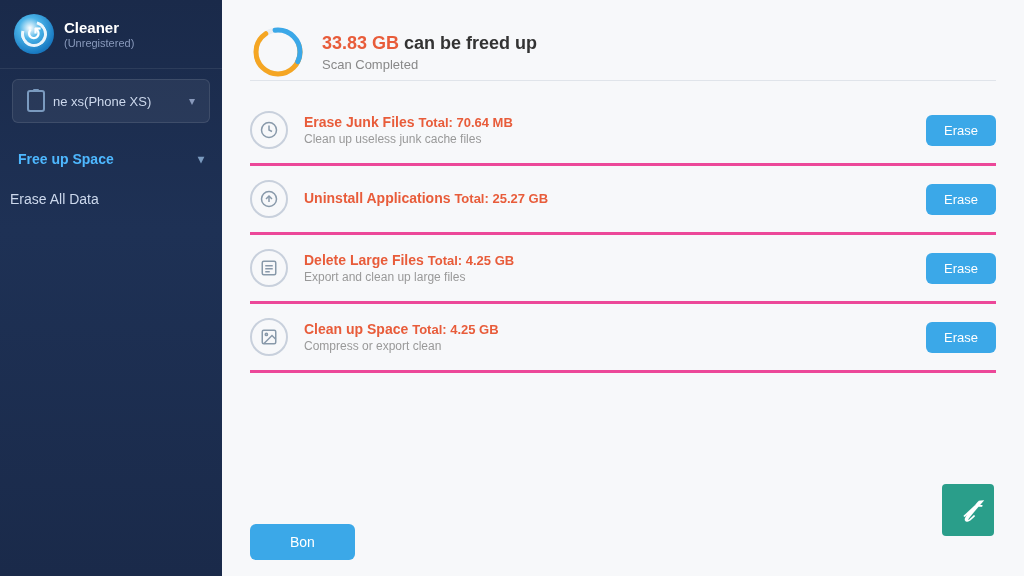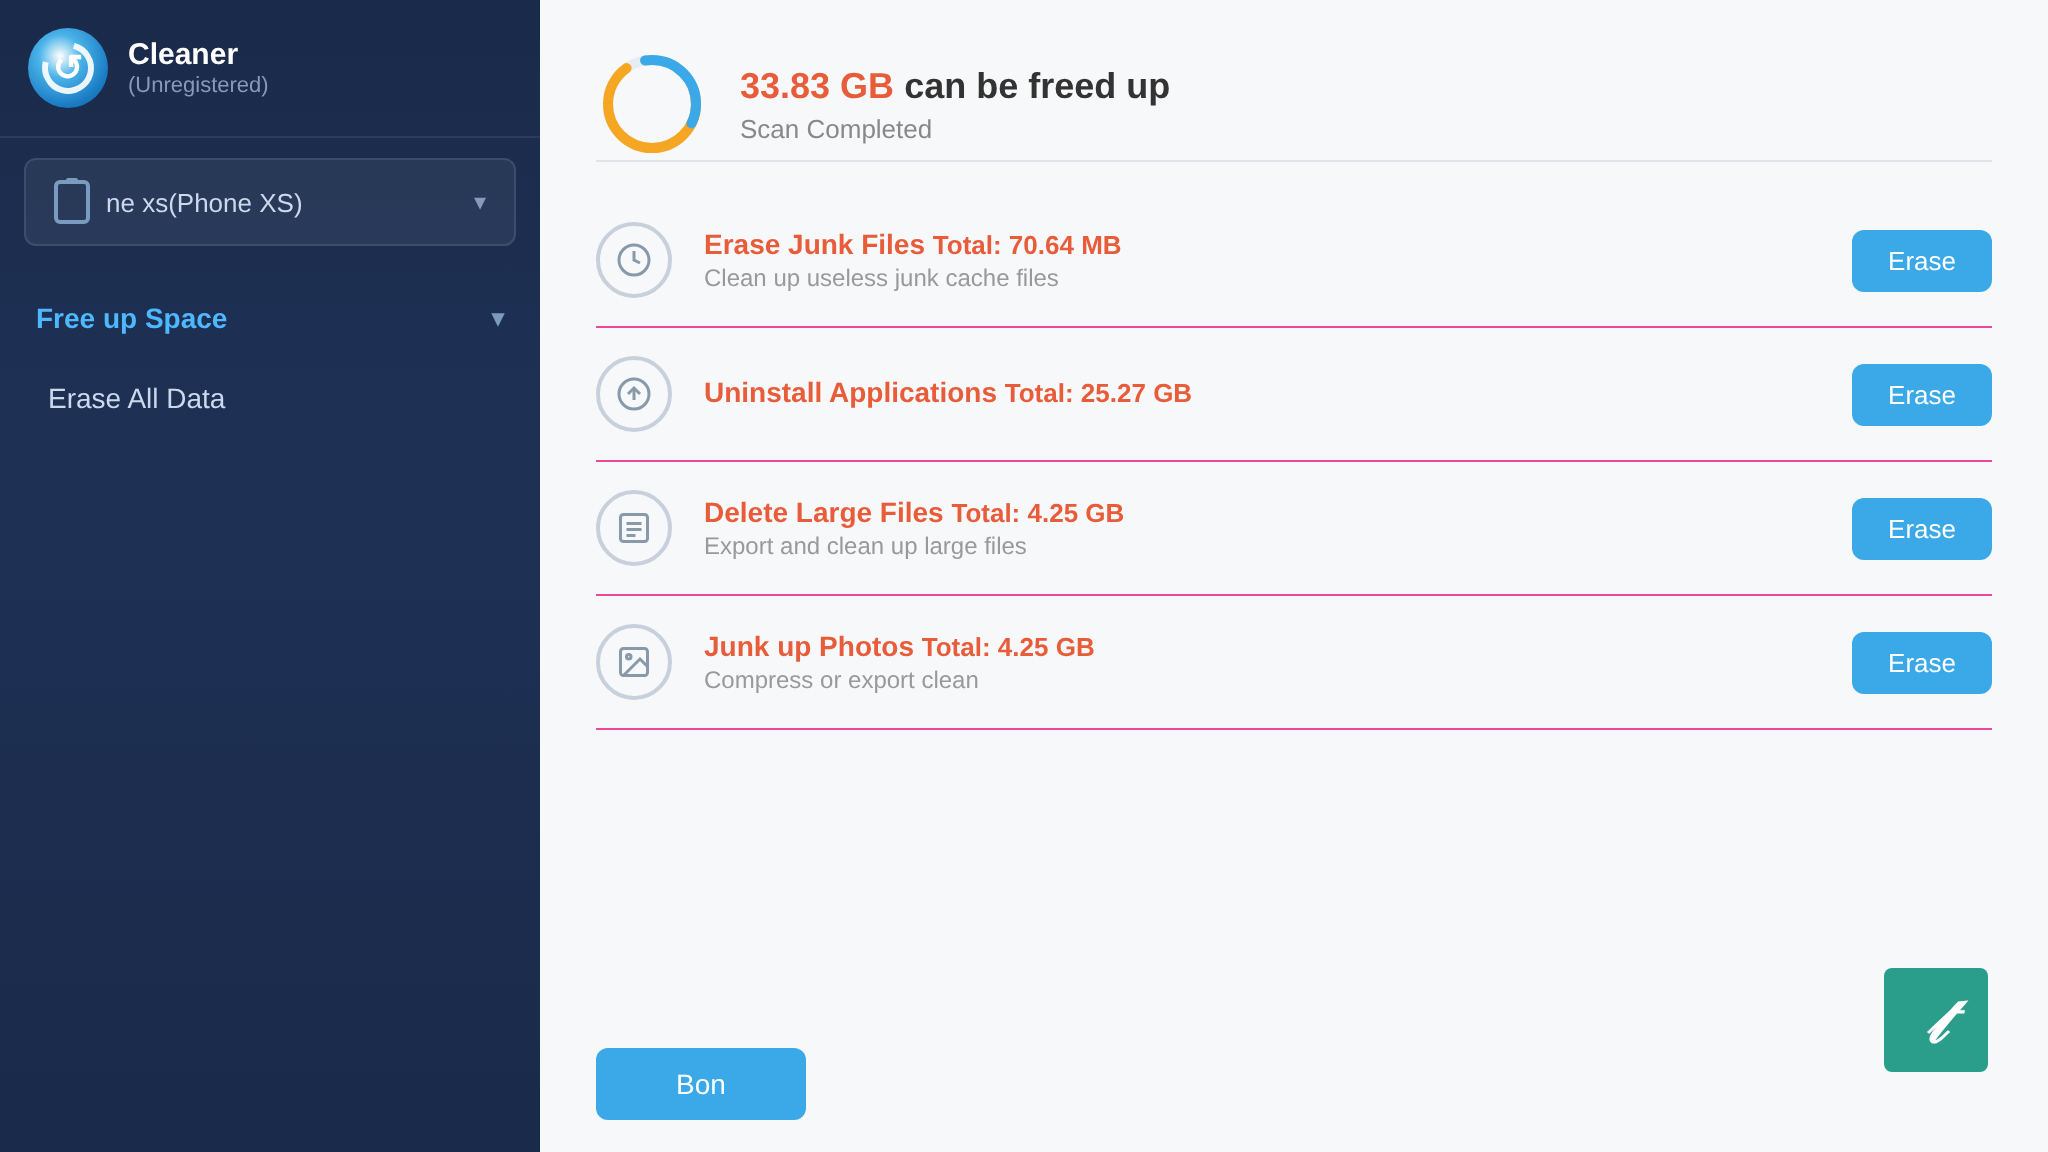--- a/index.html
+++ b/index.html
@@ -7,21 +7,21 @@
       width: 1024px;
       height: 576px;
       font-family: -apple-system, BlinkMacSystemFont, 'Segoe UI', Arial, sans-serif;
       display: flex;
       overflow: hidden;
       background: #f0f2f5;
     }
 
     
     .sidebar {
-      width: 270px;
+      width: 222px;
       background: linear-gradient(180deg, #1a2a4a 0%, #1e3155 40%, #1a2a4a 100%);
       display: flex;
       flex-direction: column;
       padding: 0;
       flex-shrink: 0;
       height: 576px;
     }
 
     .sidebar-header {
       display: flex;
@@ -148,21 +148,21 @@
     }
 
     .nav-chevron {
       font-size: 12px;
       color: #7a9abf;
     }
 
     .nav-item-2 {
       display: flex;
       align-items: center;
-      padding: 12px 24px;
+      padding: 12px 10px;
       cursor: pointer;
       color: #ccd8ec;
       font-size: 14px;
     }
 
     
     .main-content {
       flex: 1;
       background: #f7f8fa;
       padding: 24px 28px;
@@ -201,21 +201,21 @@
     .scan-status {
       color: #888;
       font-size: 13px;
     }
 
     
     .category-item {
       display: flex;
       align-items: center;
       padding: 14px 0;
-      border-bottom: 1px solid #ec4899;
+      border-bottom: 3px solid #ec4899;
     }
 
     .category-item:last-of-type {
       border-bottom: none;
     }
 
     .cat-icon {
       width: 38px;
       height: 38px;
       border: 2px solid #c8d0dc;
@@ -425,21 +425,21 @@
   <div class="category-item">
     <div class="cat-icon">
       <svg width="18" height="18" viewBox="0 0 24 24" fill="none" stroke="#8899aa" stroke-width="2">
         <rect x="3" y="3" width="18" height="18" rx="2"></rect>
         <circle cx="8.5" cy="8.5" r="1.5"></circle>
         <polyline points="21,15 16,10 5,21"></polyline>
       </svg>
     </div>
     <div class="cat-info">
       <div class="cat-title">
-        <span>Junk up Photos</span>&nbsp;<span style="color:#e85c3a;font-size:13px;">Total: 4.25 GB</span>
+        <span>Clean up Space</span>&nbsp;<span style="color:#e85c3a;font-size:13px;">Total: 4.25 GB</span>
       </div>
       <div class="cat-desc">Compress or export clean</div>
     </div>
     <button class="erase-btn">Erase</button>
   </div>
 
   <div class="watermark">
     <div class="filecr-logo">
       <div class="filecr-f-box">
         <span style="font-style:italic;font-weight:900;">𝓉</span>

